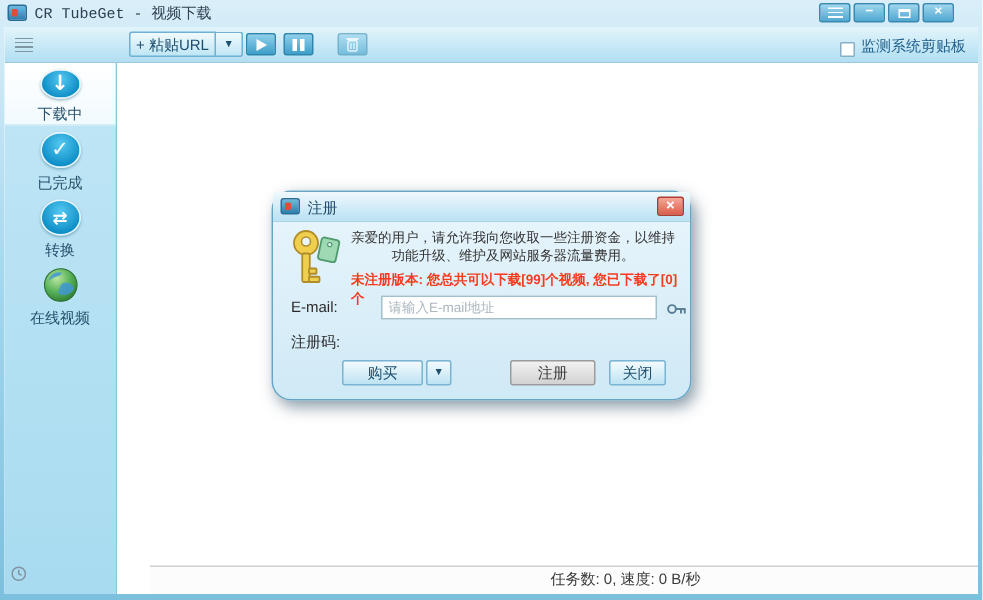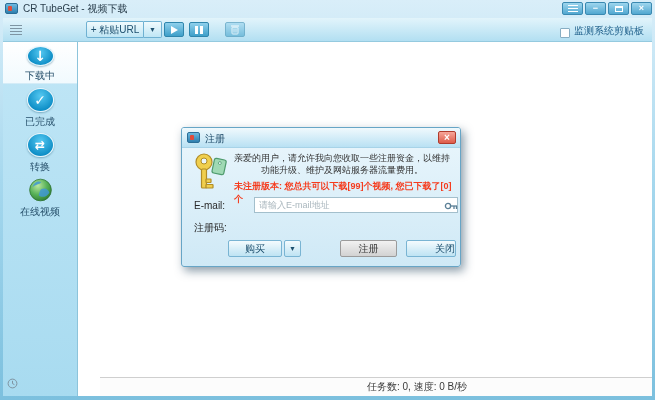--- a/index.html
+++ b/index.html
@@ -4,21 +4,21 @@
 <style>
   * { margin:0; padding:0; box-sizing:border-box; }
   html,body { width:655px; height:400px; overflow:hidden; background:#fff;
     font-family:"Liberation Sans","DejaVu Sans",sans-serif; }
   button { font-family:inherit; border:none; background:none; cursor:default; }
 
   .window { position:relative; width:655px; height:400px;
     background:linear-gradient(180deg,#d9eef9 0%,#a6d8ee 45%,#7cc0de 100%); }
 
   
-  .titlebar { position:absolute; left:0; top:0; right:0; height:18px; }
+  .titlebar { position:absolute; left:0; top:0; right:16px; height:18px;font-family:Liberation Mono, monospace; }
   .app-icon { position:absolute; left:5px; top:3px; width:13px; height:11px; border-radius:2px;
     background:linear-gradient(#6db9e0,#2f7fae); border:1px solid #2a6e97; }
   .app-icon i { position:absolute; left:2px; top:2px; width:4px; height:5px; background:#e04b3a; border-radius:1px; }
   .titlebar .title { position:absolute; left:23px; top:2px; font-size:10px; color:#2b3f4d; }
   .win-controls { position:absolute; right:3px; top:2px; display:flex; gap:2px; }
   .wbtn { width:21px; height:13px; border-radius:2px; color:#fff; font-size:9px; line-height:11px;
     font-weight:bold; background:linear-gradient(#9ed6ee,#51a7d0); border:1px solid #3a89b1;
     display:flex; align-items:center; justify-content:center; }
   .hamburger { width:10px; height:7px;
     background:repeating-linear-gradient(180deg,#fff 0 1px,transparent 1px 3px); }
@@ -60,50 +60,50 @@
   .side-label { margin-top:3px; font-size:10px; color:#27506b; }
   .clock-corner { position:absolute; left:4px; bottom:3px; }
 
   
   .main { position:absolute; left:75px; right:0; top:24px; bottom:19px; background:#fff; }
   .statusbar { position:absolute; left:75px; right:0; bottom:0; height:19px; background:#fcfcfc;
     border-top:1px solid #cfcfcf; font-size:10px; color:#3a3a3a; line-height:18px; padding-left:267px;margin-left:22px; }
 
   
   .dialog { position:absolute; left:181px; top:127px; width:280px; height:140px;
-    background:linear-gradient(#eaf6fc,#cfe9f6); border:1px solid #67a5c6; border-radius:3px;
+    background:linear-gradient(#eaf6fc,#cfe9f6); border:1px solid #67a5c6; border-radius:13px;
     box-shadow:3px 4px 10px rgba(25,60,85,.5);text-decoration:underline; }
   .dlg-titlebar { position:relative; height:20px; border-radius:2px 2px 0 0;
     background:linear-gradient(#f0f9fd,#b9e1f3); border-bottom:1px solid #a7d3e8; }
   .dlg-titlebar .app-icon { left:5px; top:4px; }
   .dlg-title { position:absolute; left:23px; top:4px; font-size:10px; color:#1e4a68; }
   .dlg-close { position:absolute; right:4px; top:3px; width:18px; height:13px; border-radius:2px;
     color:#fff; font-size:10px; font-weight:bold; line-height:11px;
     background:linear-gradient(#f6a699,#de5c4a); border:1px solid #b03b2c; }
   .dlg-body { position:relative; height:119px; }
   .key-art { position:absolute; left:11px; top:3px; }
   .dlg-msg { position:absolute; left:52px; top:4px; width:216px; font-size:9px; line-height:12px; color:#333;text-align:center; }
   .dlg-notice { position:absolute; left:52px; top:32px; width:220px; font-size:9px; font-weight:bold; color:#f53b1d; }
   .form-row { position:absolute; left:0; height:17px; }
   .form-row label { position:absolute; left:12px; top:3px; width:54px; text-align:left; font-size:10px; color:#2a2a2a; }
-  .form-row input { position:absolute; left:72px; top:0; width:204px; height:16px;
+  .form-row input { position:absolute; left:72px; top:0; width:184px; height:16px;
     border:1px solid #a3bfcc; background:#fff; font-size:9px; padding:0 4px; color:#333;
     font-family:inherit; }
   .form-row input::placeholder { color:#aab7be; }
   .row-email { top:49px; width:100%; }
   .row-code { top:70px; width:100%; }
   .key-btn { position:absolute; left:260px; top:1px; width:17px; height:15px; display:flex;
     align-items:center; justify-content:center; }
   .dlg-btn { position:absolute; top:92px; height:17px; font-size:10px; color:#1d4f6e; border-radius:2px;
     background:linear-gradient(#f4fbfe,#bee3f3); border:1px solid #79b4d3; }
   .btn-buy { left:46px; width:54px; }
   .btn-buy-arrow { left:102px; width:17px; font-size:7px; }
   .btn-register { left:158px; width:57px; color:#3a3a3a;
     background:linear-gradient(#f2f2f2,#d2d2d2); border:1px solid #9b9b9b; }
-  .btn-close { left:224px; width:50px;text-align:right; }
+  .btn-close { left:224px; width:38px; }
 </style>
 </head>
 <body>
 
 <div class="window">
 
   <div class="titlebar">
     <span class="app-icon">
         <i></i>
       </span>

